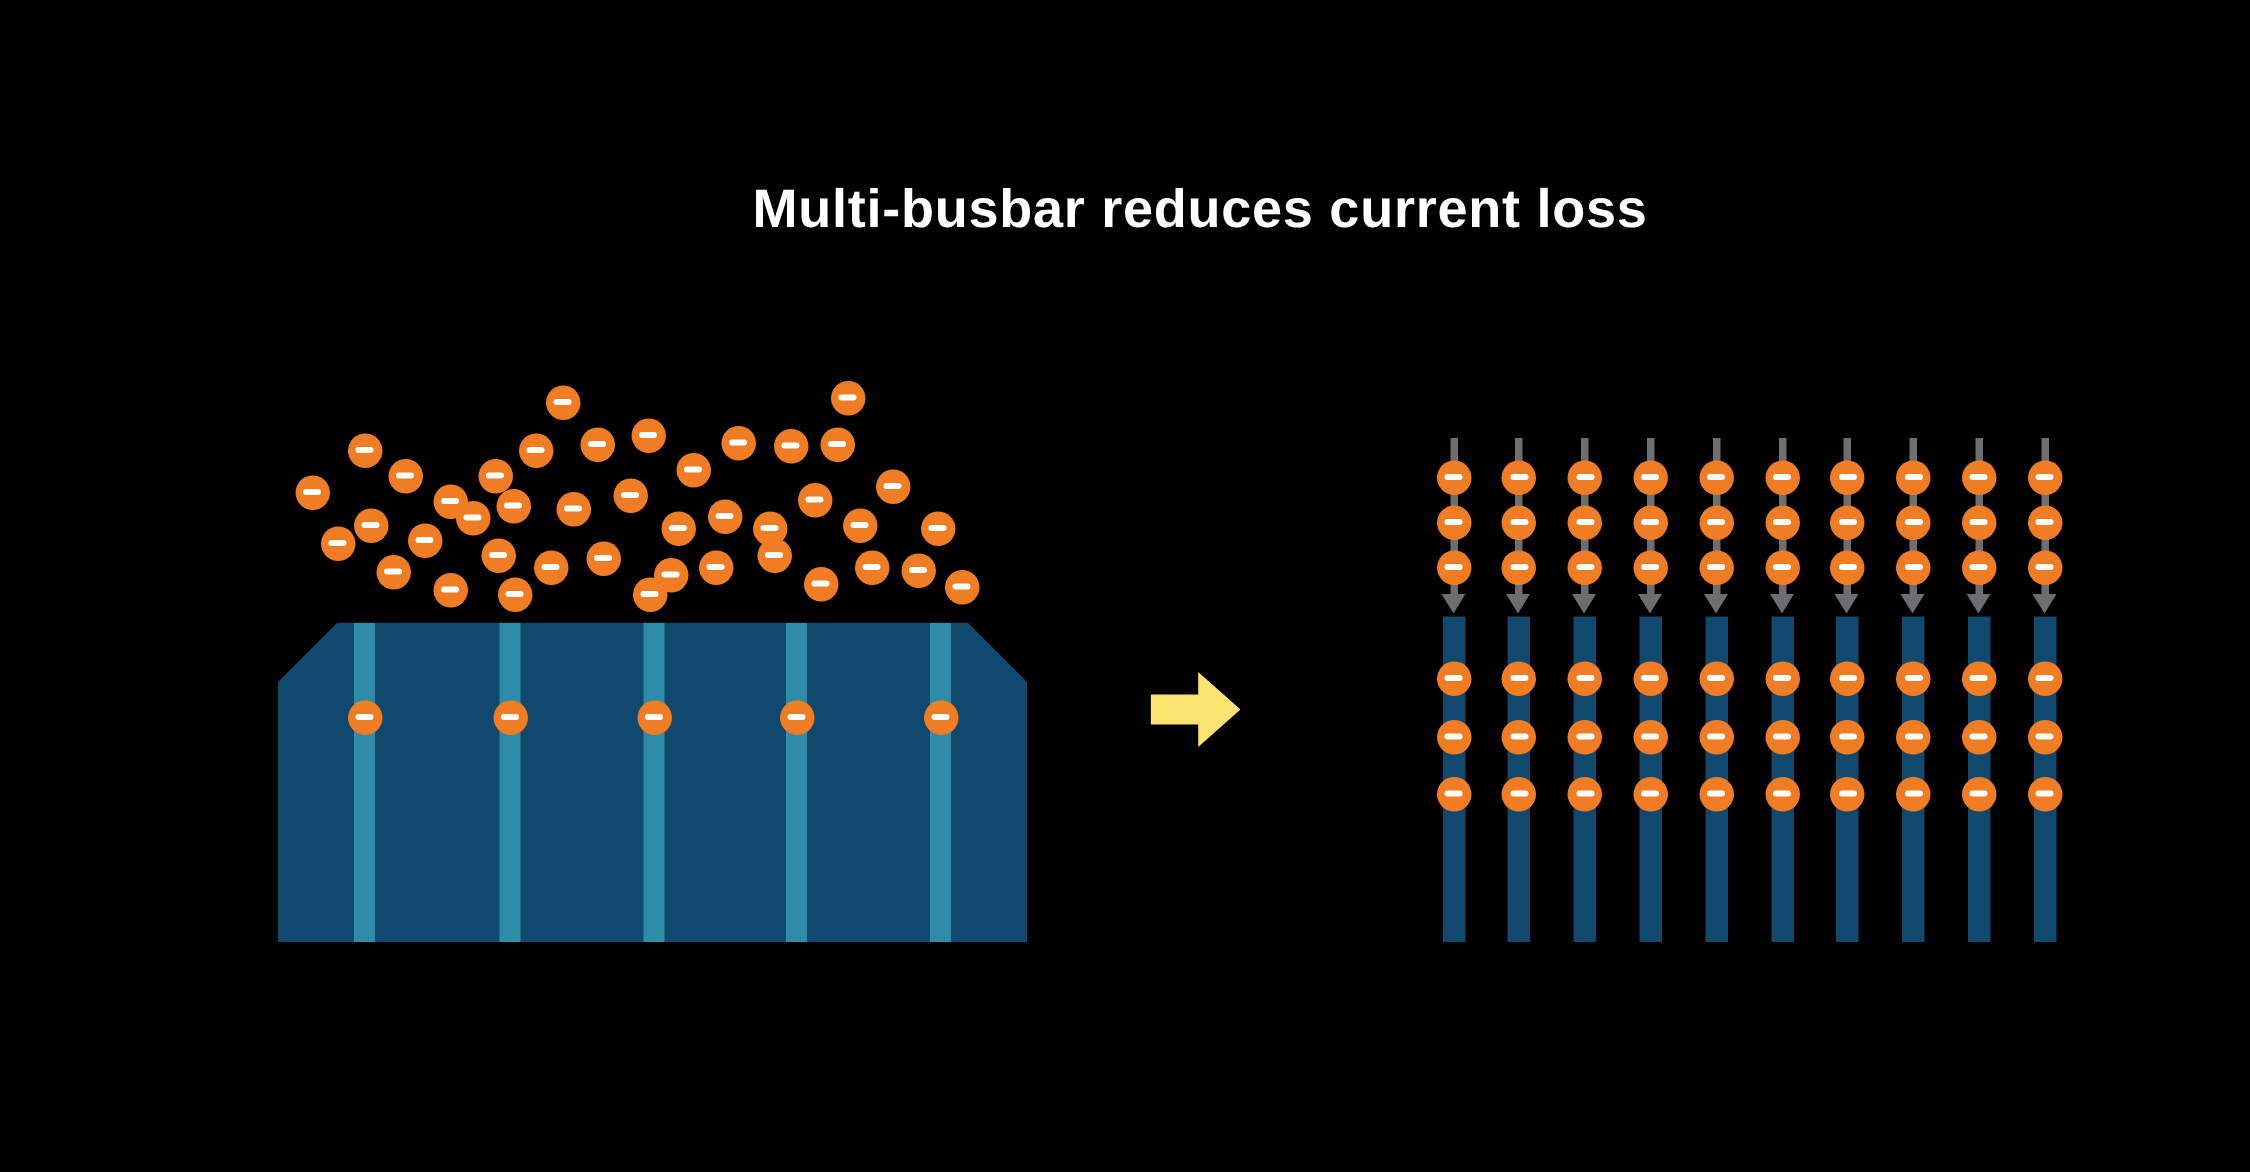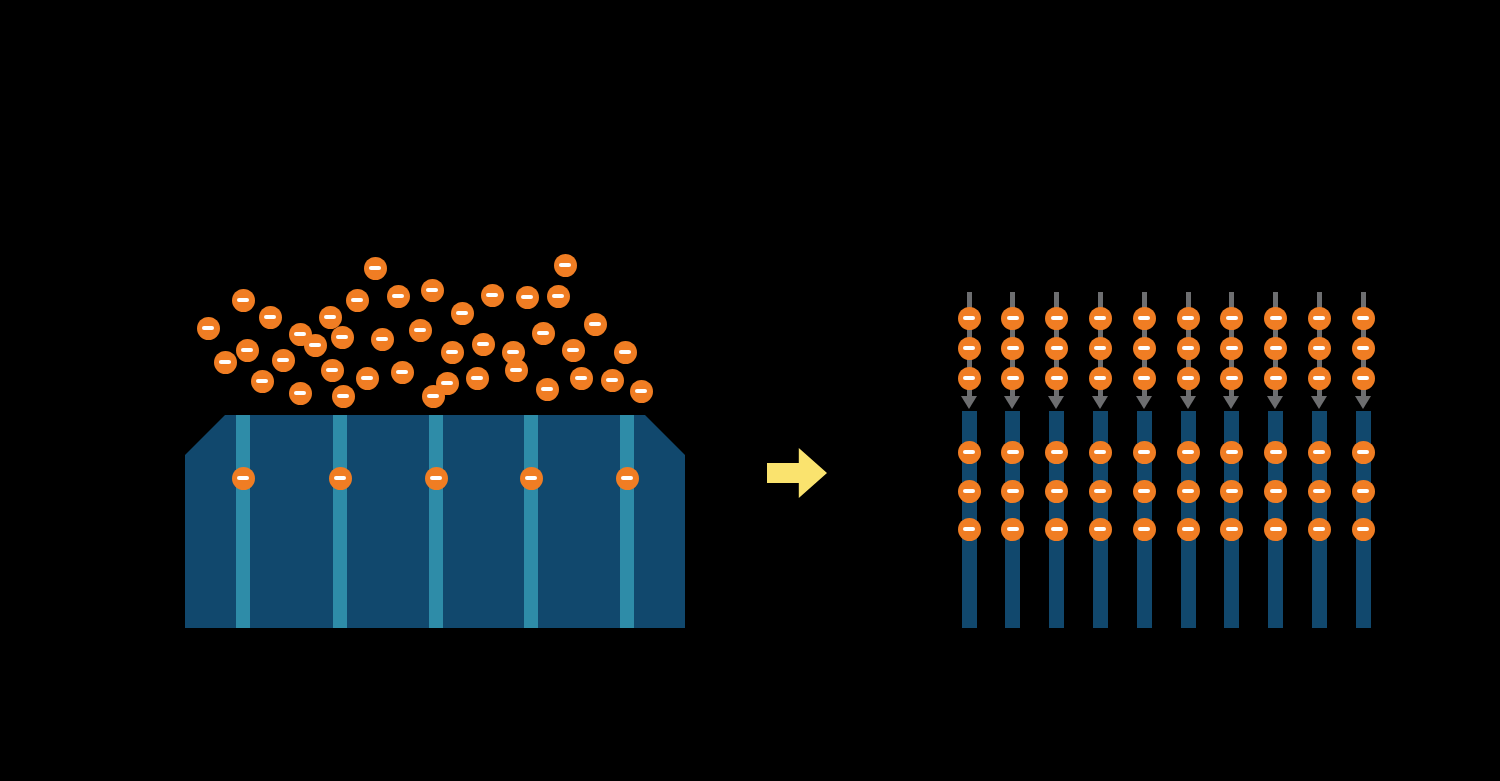--- a/index.html
+++ b/index.html
@@ -47,20 +47,21 @@
     background: #ffffff;
   }
   .cell, .stripe, .bar, .vline, .head, .yellow-arrow {
     position: absolute;
   }
 </style>
 </head>
 <body>
 
 <div id="stage">
+  <h1 class="title">Multi-busbar reduces current loss</h1>
   <div class="group" id="left-diagram">
       <div class="cell" style="left: 185px; top: 415px; width: 500px; height: 213px; background: rgb(17, 72, 109); clip-path: polygon(40px 0px, calc(100% - 40px) 0px, 100% 40px, 100% 100%, 0px 100%, 0px 40px);">
         <div class="stripe" style="left: 51px; top: 0px; width: 14px; height: 100%; background: rgb(46, 140, 168);"></div>
         <div class="stripe" style="left: 148px; top: 0px; width: 14px; height: 100%; background: rgb(46, 140, 168);"></div>
         <div class="stripe" style="left: 244px; top: 0px; width: 14px; height: 100%; background: rgb(46, 140, 168);"></div>
         <div class="stripe" style="left: 339px; top: 0px; width: 14px; height: 100%; background: rgb(46, 140, 168);"></div>
         <div class="stripe" style="left: 435px; top: 0px; width: 14px; height: 100%; background: rgb(46, 140, 168);"></div>
       </div>
       <div class="electron" style="left: 231.5px; top: 466.5px; width: 23px; height: 23px; background: rgb(240, 125, 35);"></div>
       <div class="electron" style="left: 328.5px; top: 466.5px; width: 23px; height: 23px; background: rgb(240, 125, 35);"></div>

